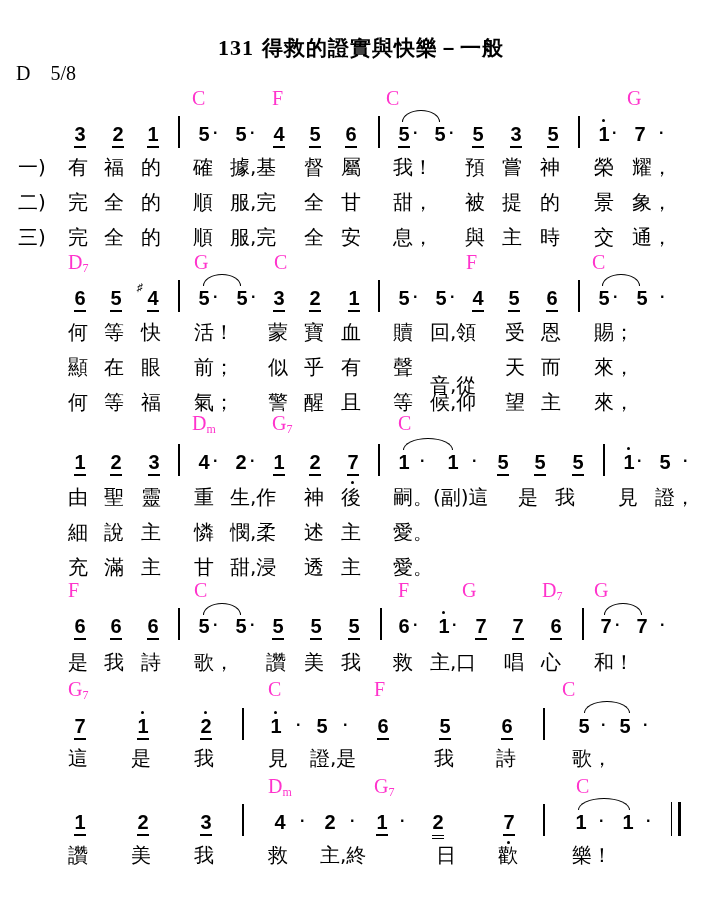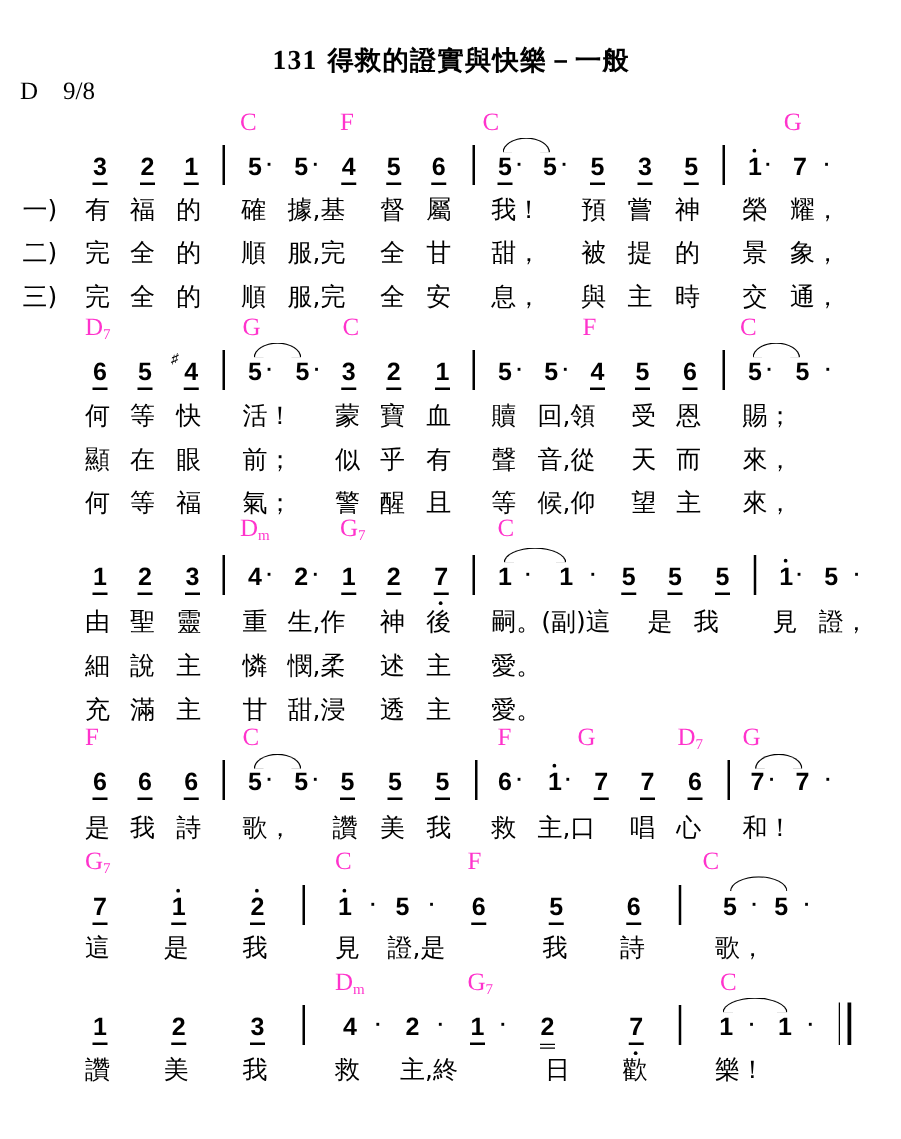--- a/index.html
+++ b/index.html
@@ -25,21 +25,21 @@
   .lyric { position: absolute; font-family: "DejaVu Sans", sans-serif; font-size: 20px; line-height: 1; white-space: nowrap; letter-spacing: 0; }
   .verse-label { position: absolute; font-family: "DejaVu Sans", sans-serif; font-size: 20px; line-height: 1; white-space: nowrap; }
 </style>
 </head>
 <body>
 
 <div class="title">
   <span class="num">131</span><span>得救的證實與快樂－一般</span>
 </div>
 <div class="key">
-  <span>D</span><span>9/8</span>
+  <span>D</span><span>5/8</span>
 </div>
 
 <div>
   <div class="chord" style="left:192px;top:88px">C</div>
   <div class="chord" style="left:272px;top:88px">F</div>
   <div class="chord" style="left:386px;top:88px">C</div>
   <div class="chord" style="left:627px;top:88px">G</div>
 
   <div class="note u" style="left:72px;top:124px">3</div>
   <div class="note u" style="left:110px;top:124px">2</div>
@@ -125,21 +125,21 @@
     <span class="lyric" style="left: 541px; top: 322px;">恩</span>
     <span class="lyric" style="left: 594px; top: 322px;">賜；</span>
     <span class="lyric" style="left: 68px; top: 357px;">顯</span>
     <span class="lyric" style="left: 104px; top: 357px;">在</span>
     <span class="lyric" style="left: 141px; top: 357px;">眼</span>
     <span class="lyric" style="left: 194px; top: 357px;">前；</span>
     <span class="lyric" style="left: 268px; top: 357px;">似</span>
     <span class="lyric" style="left: 304px; top: 357px;">乎</span>
     <span class="lyric" style="left: 341px; top: 357px;">有</span>
     <span class="lyric" style="left: 393px; top: 357px;">聲</span>
-    <span class="lyric" style="left: 430px; top: 357px;">音,從</span>
+    <span class="lyric" style="left: 430px; top: 375px;">音,從</span>
     <span class="lyric" style="left: 505px; top: 357px;">天</span>
     <span class="lyric" style="left: 541px; top: 357px;">而</span>
     <span class="lyric" style="left: 594px; top: 357px;">來，</span>
     <span class="lyric" style="left: 68px; top: 392px;">何</span>
     <span class="lyric" style="left: 104px; top: 392px;">等</span>
     <span class="lyric" style="left: 141px; top: 392px;">福</span>
     <span class="lyric" style="left: 194px; top: 392px;">氣；</span>
     <span class="lyric" style="left: 268px; top: 392px;">警</span>
     <span class="lyric" style="left: 304px; top: 392px;">醒</span>
     <span class="lyric" style="left: 341px; top: 392px;">且</span>

